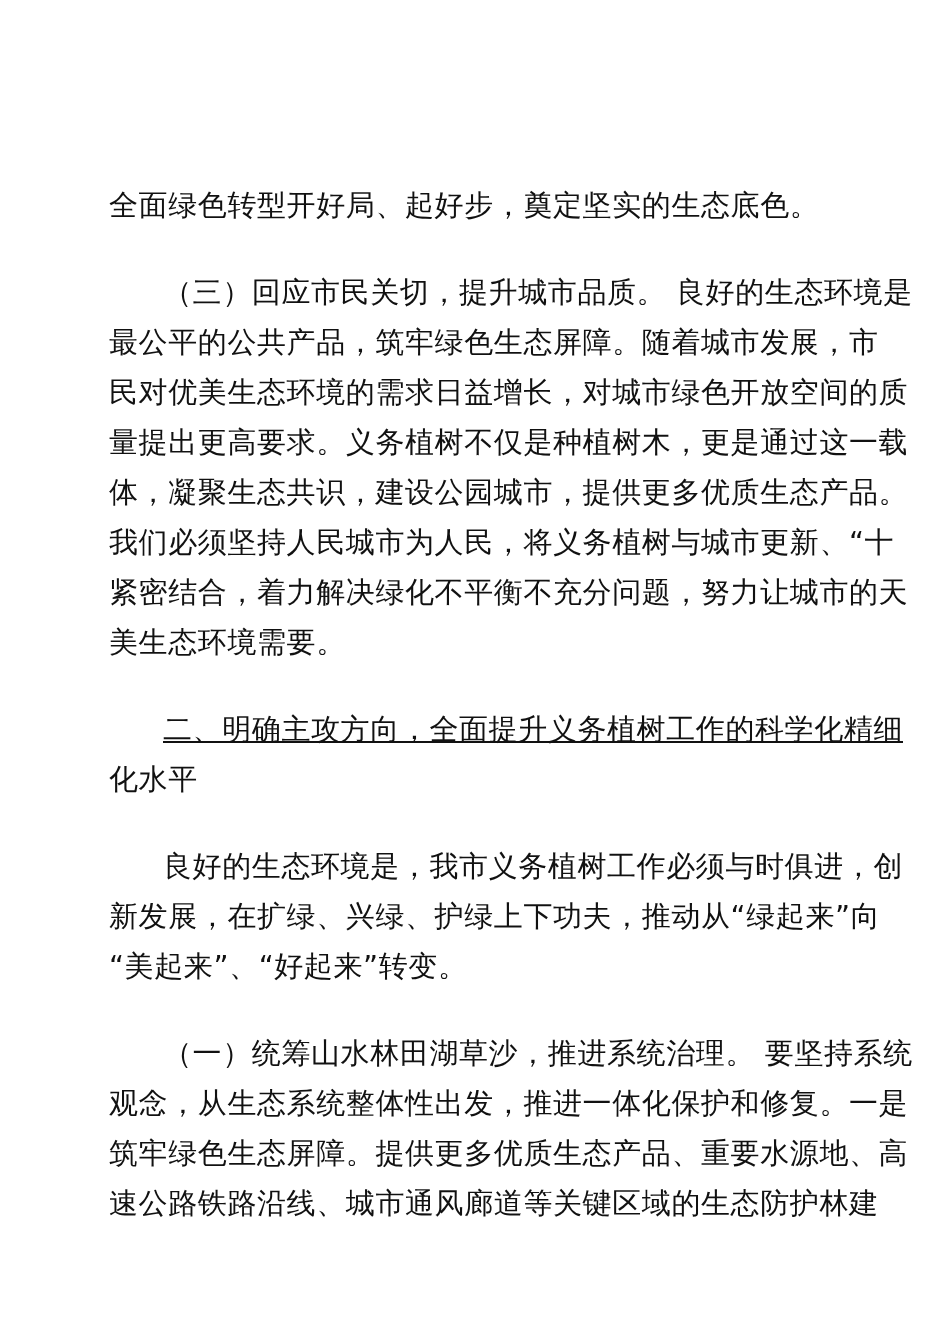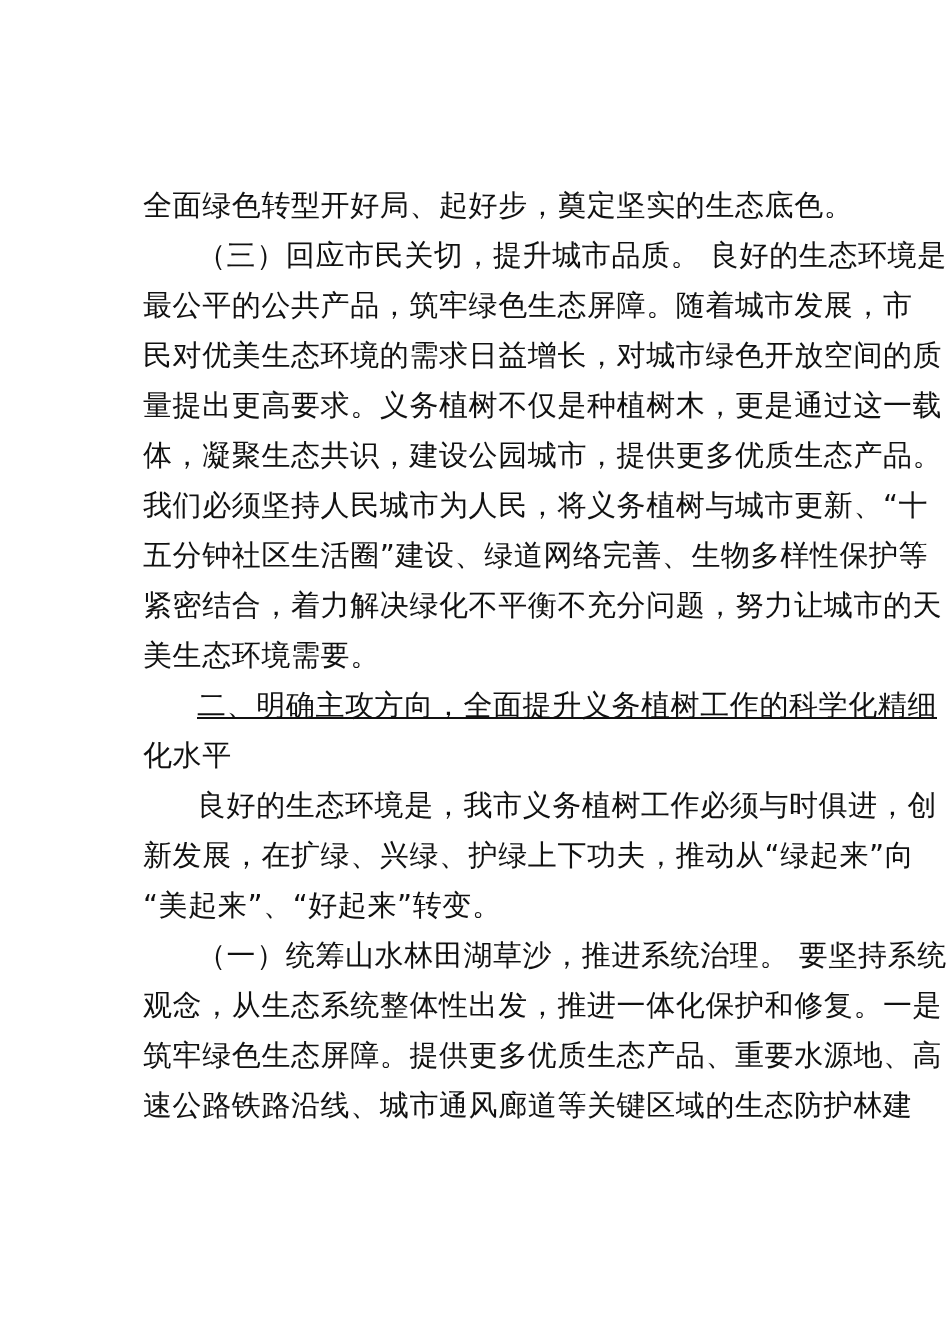--- a/index.html
+++ b/index.html
@@ -10,51 +10,51 @@
     body {
       width: 950px;
       height: 1344px;
       position: relative;
       overflow: hidden;
       font-family: "DejaVu Sans", "Liberation Sans", sans-serif;
       color: #111111;
     }
     .page {
       position: absolute;
-      left: 143px;
+      left: 109px;
       top: 180px;
       width: 706px;
     }
     .line {
       height: 50px;
       line-height: 50px;
       font-size: 29px;
       white-space: nowrap;
       letter-spacing: 0.6px;
     }
     .indent {
       padding-left: 54px;
+      margin-top: 37px;
     }
     .heading {
       letter-spacing: 0.6px;
       text-decoration: underline;
     }
   </style>
 </head>
 <body>
 
 <div class="page">
   <div class="line">全面绿色转型开好局、起好步，奠定坚实的生态底色。</div>
   <div class="line indent">（三）回应市民关切，提升城市品质。 良好的生态环境是</div>
   <div class="line">最公平的公共产品，筑牢绿色生态屏障。随着城市发展，市</div>
   <div class="line">民对优美生态环境的需求日益增长，对城市绿色开放空间的质</div>
   <div class="line">量提出更高要求。义务植树不仅是种植树木，更是通过这一载</div>
   <div class="line">体，凝聚生态共识，建设公园城市，提供更多优质生态产品。</div>
   <div class="line">我们必须坚持人民城市为人民，将义务植树与城市更新、“十</div>
-  <div class="line">五分钟社区生活圈”建设、绿道网络完善、生物多样性保护等</div>
   <div class="line">紧密结合，着力解决绿化不平衡不充分问题，努力让城市的天</div>
   <div class="line">美生态环境需要。</div>
   <div class="line indent heading">二、明确主攻方向，全面提升义务植树工作的科学化精细</div>
   <div class="line">化水平</div>
   <div class="line indent">良好的生态环境是，我市义务植树工作必须与时俱进，创</div>
   <div class="line">新发展，在扩绿、兴绿、护绿上下功夫，推动从“绿起来”向</div>
   <div class="line">“美起来”、“好起来”转变。</div>
   <div class="line indent">（一）统筹山水林田湖草沙，推进系统治理。 要坚持系统</div>
   <div class="line">观念，从生态系统整体性出发，推进一体化保护和修复。一是</div>
   <div class="line">筑牢绿色生态屏障。提供更多优质生态产品、重要水源地、高</div>

